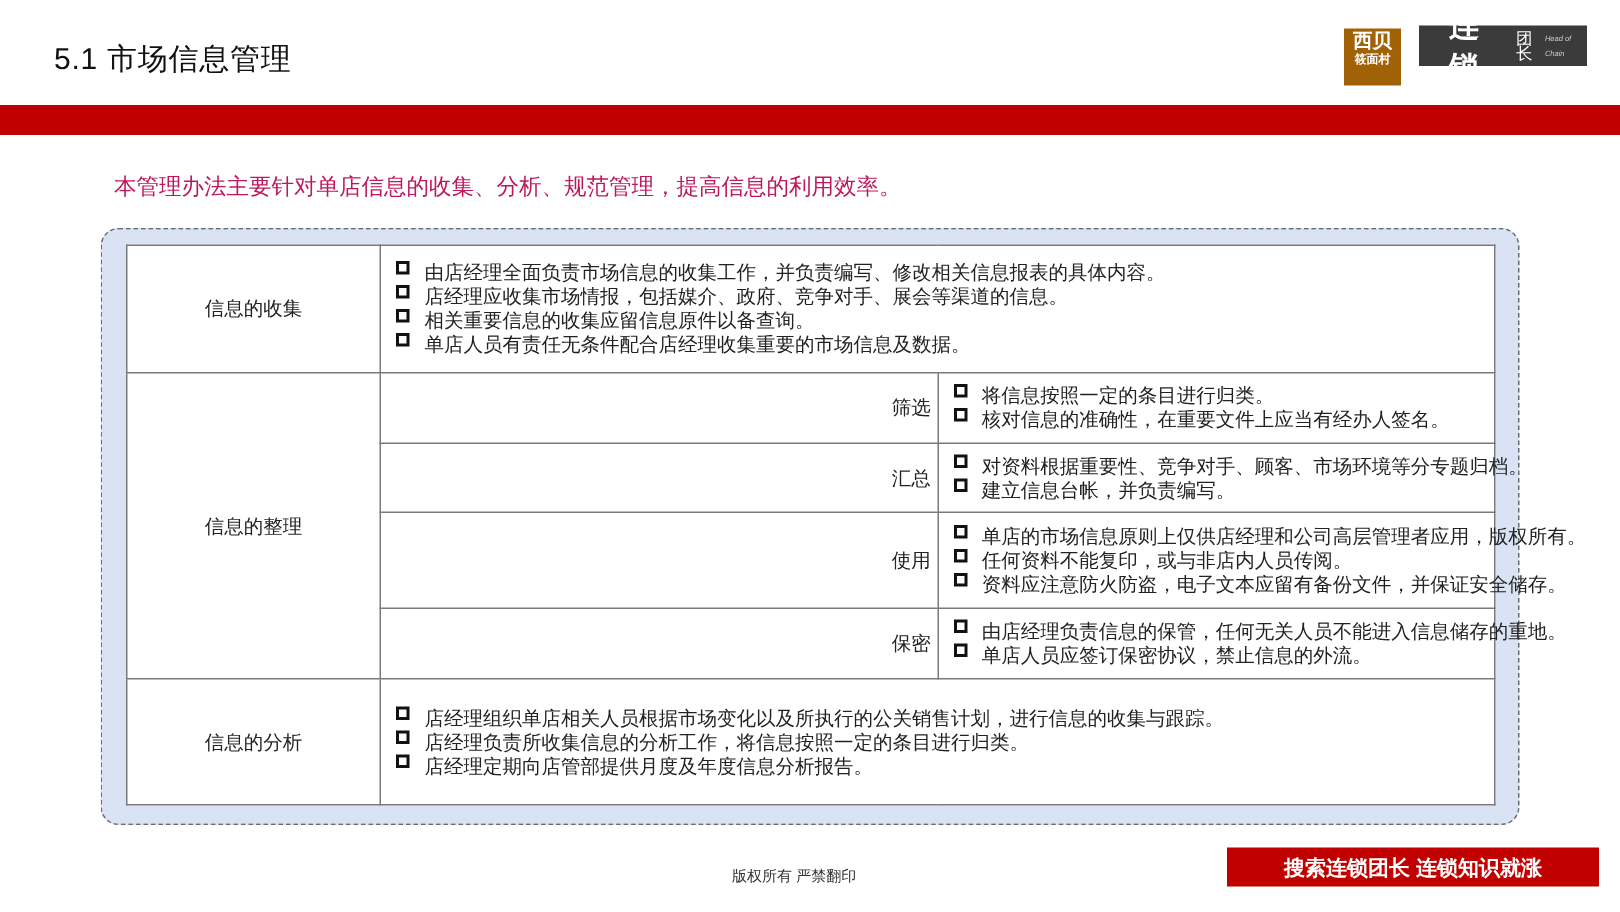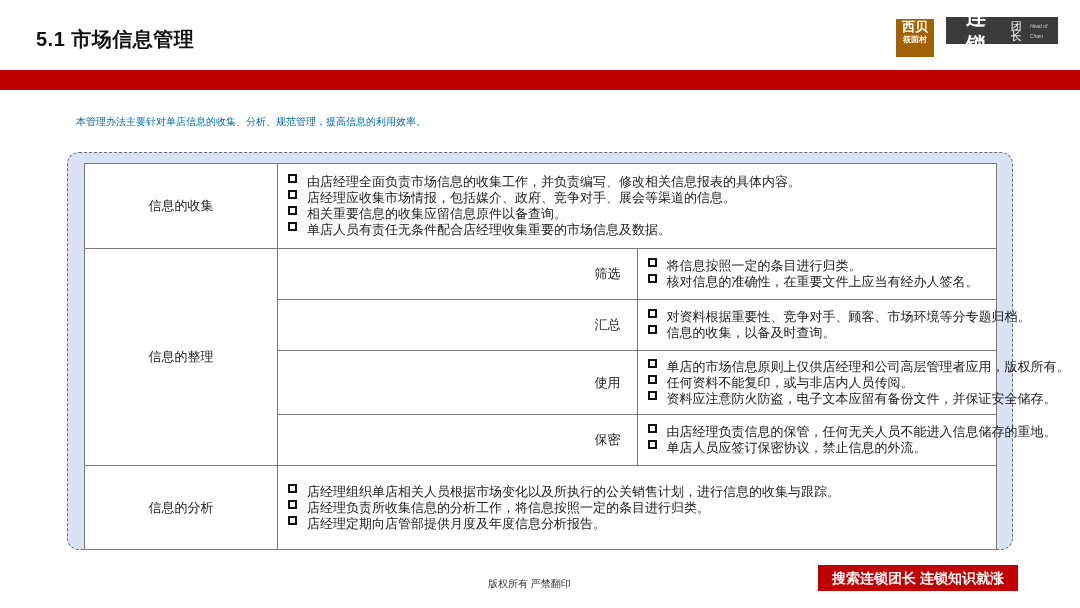--- a/index.html
+++ b/index.html
@@ -1,42 +1,42 @@
 <!DOCTYPE html>
 <html><head>
 <meta charset="utf-8">
 <style>
   html, body { margin:0; padding:0; }
   body { width:1080px; height:608px; position:relative; background:#ffffff; overflow:hidden;
          font-family:"Liberation Sans","DejaVu Sans",sans-serif; color:#222; }
-  .title { position:absolute; left:36px; top:26px; font-size:20px; font-weight:bold; color:#111; letter-spacing:0.5px; }
+  .title { position:absolute; left:36px; top:26px; font-size:20px; font-weight:normal; color:#111; letter-spacing:0.5px; }
   .logo-a { position:absolute; left:896px; top:19px; width:38px; height:38px; background:#a16207; color:#fff;
             font-size:11px; font-weight:bold; line-height:14px; text-align:center; padding-top:0; box-sizing:border-box; }
   .logo-a .l1 { display:block; font-size:13px; line-height:15px; }
   .logo-a .l2 { display:block; font-size:8px; line-height:11px; }
   .logo-b { position:absolute; left:946px; top:17px; width:112px; height:27px; background:#3b3b3b; color:#fff;
             display:flex; align-items:center; padding-left:8px; box-sizing:border-box; }
   .logo-b .big { font-size:20px; font-weight:bold; letter-spacing:2px;margin-left:12px; }
   .logo-b .small { margin-left:6px; display:flex; flex-direction:row; line-height:10px; }
   .logo-b .small .s1 { font-size:11px; }
   .logo-b .small .s2 { font-size:5px; font-style:italic; color:#ccc; }
   .redbar { position:absolute; left:0; top:70px; width:1080px; height:20px; background:#c00000; }
-  .intro { position:absolute; left:76px; top:115px; font-size:10px; color:#0369a1; }
+  .intro { position:absolute; left:76px; top:115px; font-size:15px; color:#be185d; }
   .panel { position:absolute; left:67px; top:152px; width:946px; height:398px; background:#dae3f3;
            border:1.5px dashed #6b6b6b; border-radius:12px; box-sizing:border-box; }
   table.info { position:absolute; left:84px; top:163px; width:913px; border-collapse:collapse; background:#fff; table-layout:fixed; }
-  table.info td { border:1.5px solid #7a7a7a; padding:16px; font-size:13px; color:#222; vertical-align:middle; }
+  table.info td { border:1.5px solid #7a7a7a; padding:4px; font-size:13px; color:#222; vertical-align:middle; }
   td.cat { width:160px; text-align:center; font-size:14px; }
   td.sub { width:57px; text-align:right; font-size:14px; }
   td.content { padding:2px 0 2px 10px !important; }
   .item { display:flex; line-height:16px; white-space:nowrap; }
   .box { display:inline-block; width:9px; height:9px; border:2px solid #111; box-sizing:border-box; margin-right:10px; flex:none; }
   .r1 { height:85px; } .r2 { height:47px; } .r3 { height:46px; } .r4 { height:64px; } .r5 { height:47px; } .r6 { height:84px; }
   .footer-copy { position:absolute; left:488px; top:577px; font-size:10px; color:#333; }
-  .footer-tag { position:absolute; left:818px; top:565px; width:200px; height:26px; background:#c00000; color:#fff;
+  .footer-tag { position:absolute; left:818px; top:565px; width:248px; height:26px; background:#c00000; color:#fff;
                 font-size:14px; font-weight:bold; text-align:center; line-height:26px; }
 </style>
 </head>
 <body>
 
 <div class="title">5.1 市场信息管理</div>
 
 <div class="logo-a">
   <span class="l1">西贝</span>
   <span class="l2">筱面村</span>
@@ -94,21 +94,21 @@
   </tr>
   <tr class="r3">
     <td class="sub">汇总</td>
     <td class="content">
       <div class="item">
             <span class="box"></span>
             <span>对资料根据重要性、竞争对手、顾客、市场环境等分专题归档。</span>
           </div>
       <div class="item">
             <span class="box"></span>
-            <span>信息的收集，以备及时查询。</span>
+            <span>建立信息台帐，并负责编写。</span>
           </div>
     </td>
   </tr>
   <tr class="r4">
     <td class="sub">使用</td>
     <td class="content">
       <div class="item">
             <span class="box"></span>
             <span>单店的市场信息原则上仅供店经理和公司高层管理者应用，版权所有。</span>
           </div>

